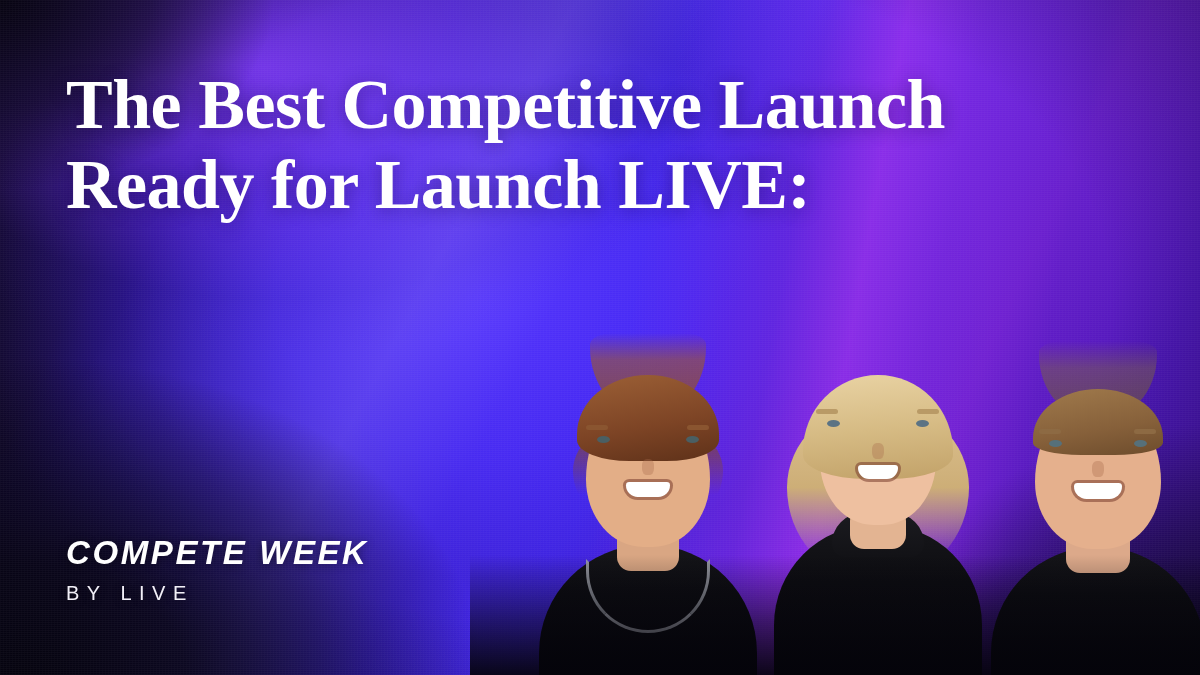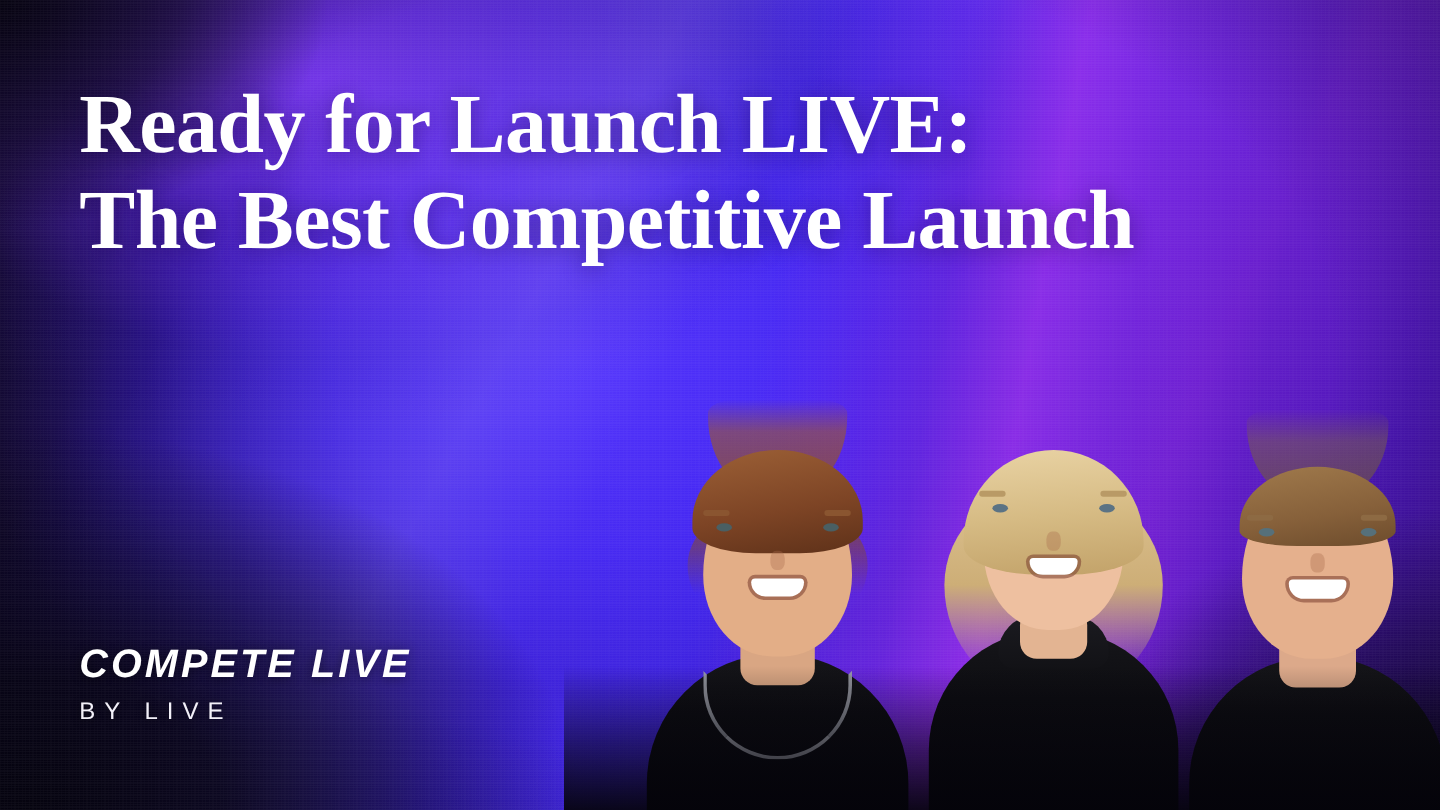--- a/index.html
+++ b/index.html
@@ -399,22 +399,22 @@
       <div class="eye l"></div>
       <div class="eye r"></div>
       <div class="nose"></div>
       <div class="smile"></div>
     </div>
 
   </div>
   <div id="speaker-floor"></div>
 
   <h1 id="headline">
+    <span class="hl-line">The Best Competitive Launch</span>
     <span class="hl-line">Ready for Launch LIVE:</span>
-    <span class="hl-line">The Best Competitive Launch</span>
   </h1>
 
   <div id="brand">
-    <span class="brand-main">COMPETE LIVE</span>
+    <span class="brand-main">COMPETE WEEK</span>
     <span class="brand-sub">BY LIVE</span>
   </div>
 
 </div>
 
 </body></html>

